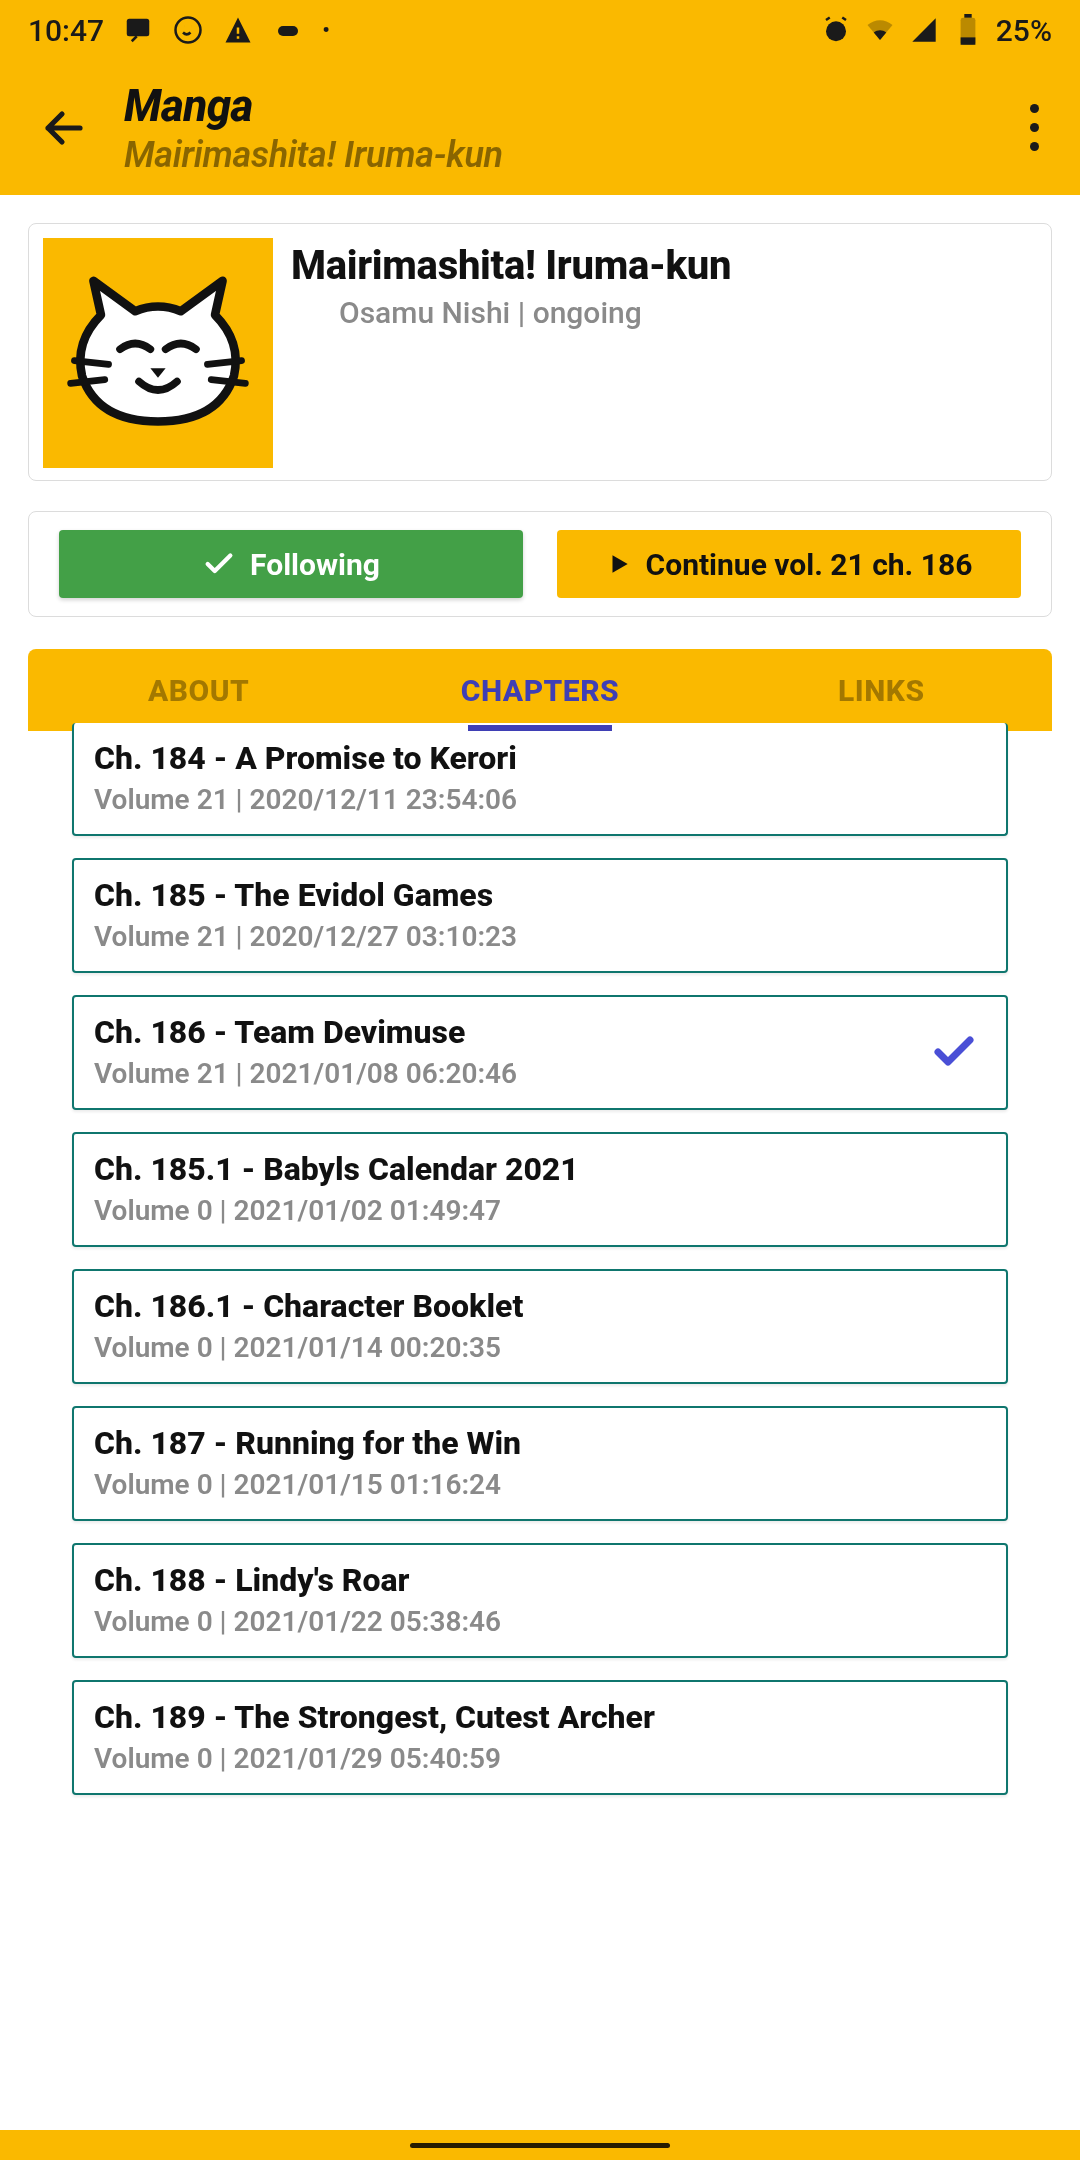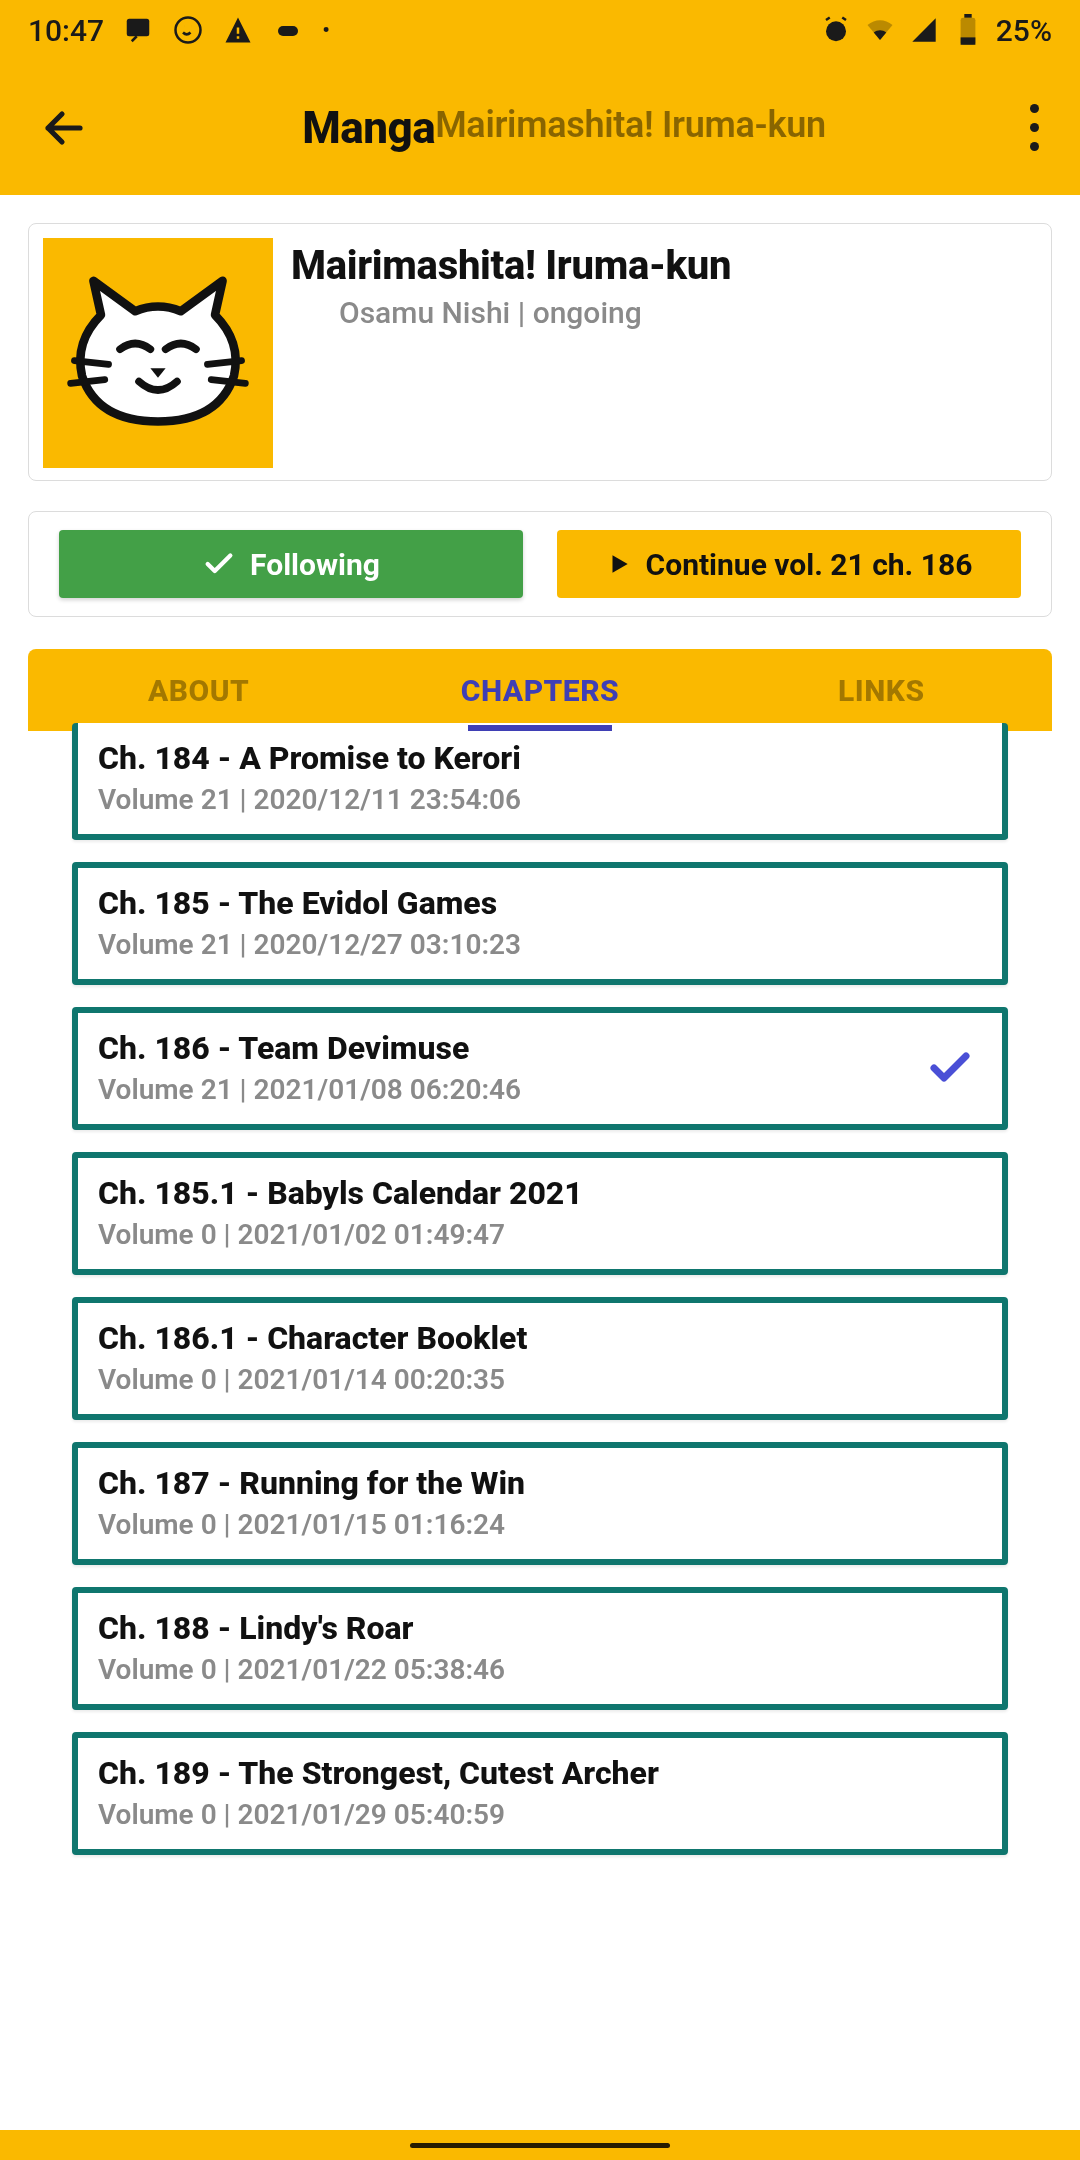--- a/index.html
+++ b/index.html
@@ -4,21 +4,21 @@
   <style>
     * { margin:0; padding:0; box-sizing:border-box; font-family:-apple-system,BlinkMacSystemFont,'Segoe UI',Roboto,sans-serif; -webkit-font-smoothing:antialiased; }
     html,body { width:1080px; height:2160px; background:#fff; overflow:hidden; }
     .status-bar { height:60px; background:#fab900; display:flex; align-items:center; justify-content:space-between; padding:0 28px; color:#1a1a1a; font-size:30px; font-weight:500; }
     .sb-left,.sb-right { display:flex; align-items:center; gap:18px; }
     .sb-right { gap:12px; }
     .sb-icon { width:32px; height:32px; display:flex; align-items:center; justify-content:center; }
 
     .header { height:135px; background:#fab900; display:flex; align-items:center; padding:0 16px 0 24px; }
     .back-btn { width:80px; height:80px; display:flex; align-items:center; justify-content:center; }
-    .header-text { flex:1; margin-left:20px; display:flex; flex-direction:row; justify-content:center; }
+    .header-text { flex:1; margin-left:20px; display:flex; flex-direction:column; justify-content:center;font-style:italic; }
     .header-title   { font-size:44px; font-weight:800; color:#111; letter-spacing:-0.5px; }
     .header-sub     { font-size:36px; font-weight:600; color:rgba(0,0,0,0.45); margin-top:2px; letter-spacing:-0.3px; }
     .menu-btn { width:60px; height:80px; display:flex; flex-direction:column; align-items:center; justify-content:center; gap:10px; }
     .menu-btn span { width:9px; height:9px; border-radius:50%; background:#1a1a1a; }
 
     .page { padding:28px 28px 0 28px; }
 
     .card { border:1px solid #dcdcdc; border-radius:8px; background:#fff; }
     .info-card { display:flex; padding:14px; gap:18px; height:258px; }
     .cover { width:230px; height:230px; background:#fab900; display:flex; align-items:center; justify-content:center; }
@@ -31,21 +31,21 @@
     .btn-follow   { background:#43a047; color:#fff; box-shadow:0 2px 4px rgba(0,0,0,0.18); }
     .btn-continue { background:#fab900; color:#111; }
 
     .tabs-card { margin-top:32px; border:none; border-radius:8px; overflow:hidden; }
     .tabs { height:82px; background:#fab900; display:flex; }
     .tab { flex:1; display:flex; align-items:center; justify-content:center; font-size:30px; font-weight:800; letter-spacing:0.5px; color:rgba(0,0,0,0.35); position:relative; }
     .tab.active { color:#3f3fb5; }
     .tab.active::after { content:""; position:absolute; bottom:0; left:50%; transform:translateX(-50%); width:144px; height:6px; background:#3f3fb5; }
 
     .chapters { padding:0 44px 0 44px; }
-    .chapter { background:#fff; border:6px solid #0f766e; border-radius:4px; padding:16px 20px 18px 20px; margin-bottom:22px; display:flex; align-items:center; justify-content:space-between; box-shadow:0 2px 3px rgba(0,0,0,0.08);margin-top:15px; }
+    .chapter { background:#fff; border:2px solid #0f766e; border-radius:4px; padding:16px 20px 18px 20px; margin-bottom:22px; display:flex; align-items:center; justify-content:space-between; box-shadow:0 2px 3px rgba(0,0,0,0.08);margin-top:15px; }
     .chapter:first-child { border-top:none; margin-top:-8px; }
     .chapter-text { flex:1; }
     .ch-title { font-size:32px; font-weight:800; color:#111; }
     .ch-meta  { font-size:28px; font-weight:600; color:#8a8a8a; margin-top:6px; }
     .ch-check { width:52px; height:52px; display:flex; align-items:center; justify-content:center; margin-right:6px; }
 
     .bottom-bar { position:fixed; bottom:0; left:0; width:1080px; height:30px; background:#fab900; display:flex; align-items:center; justify-content:center; }
     .handle { width:260px; height:5px; border-radius:3px; background:rgba(0,0,0,0.85); }
   </style>
 </head>

